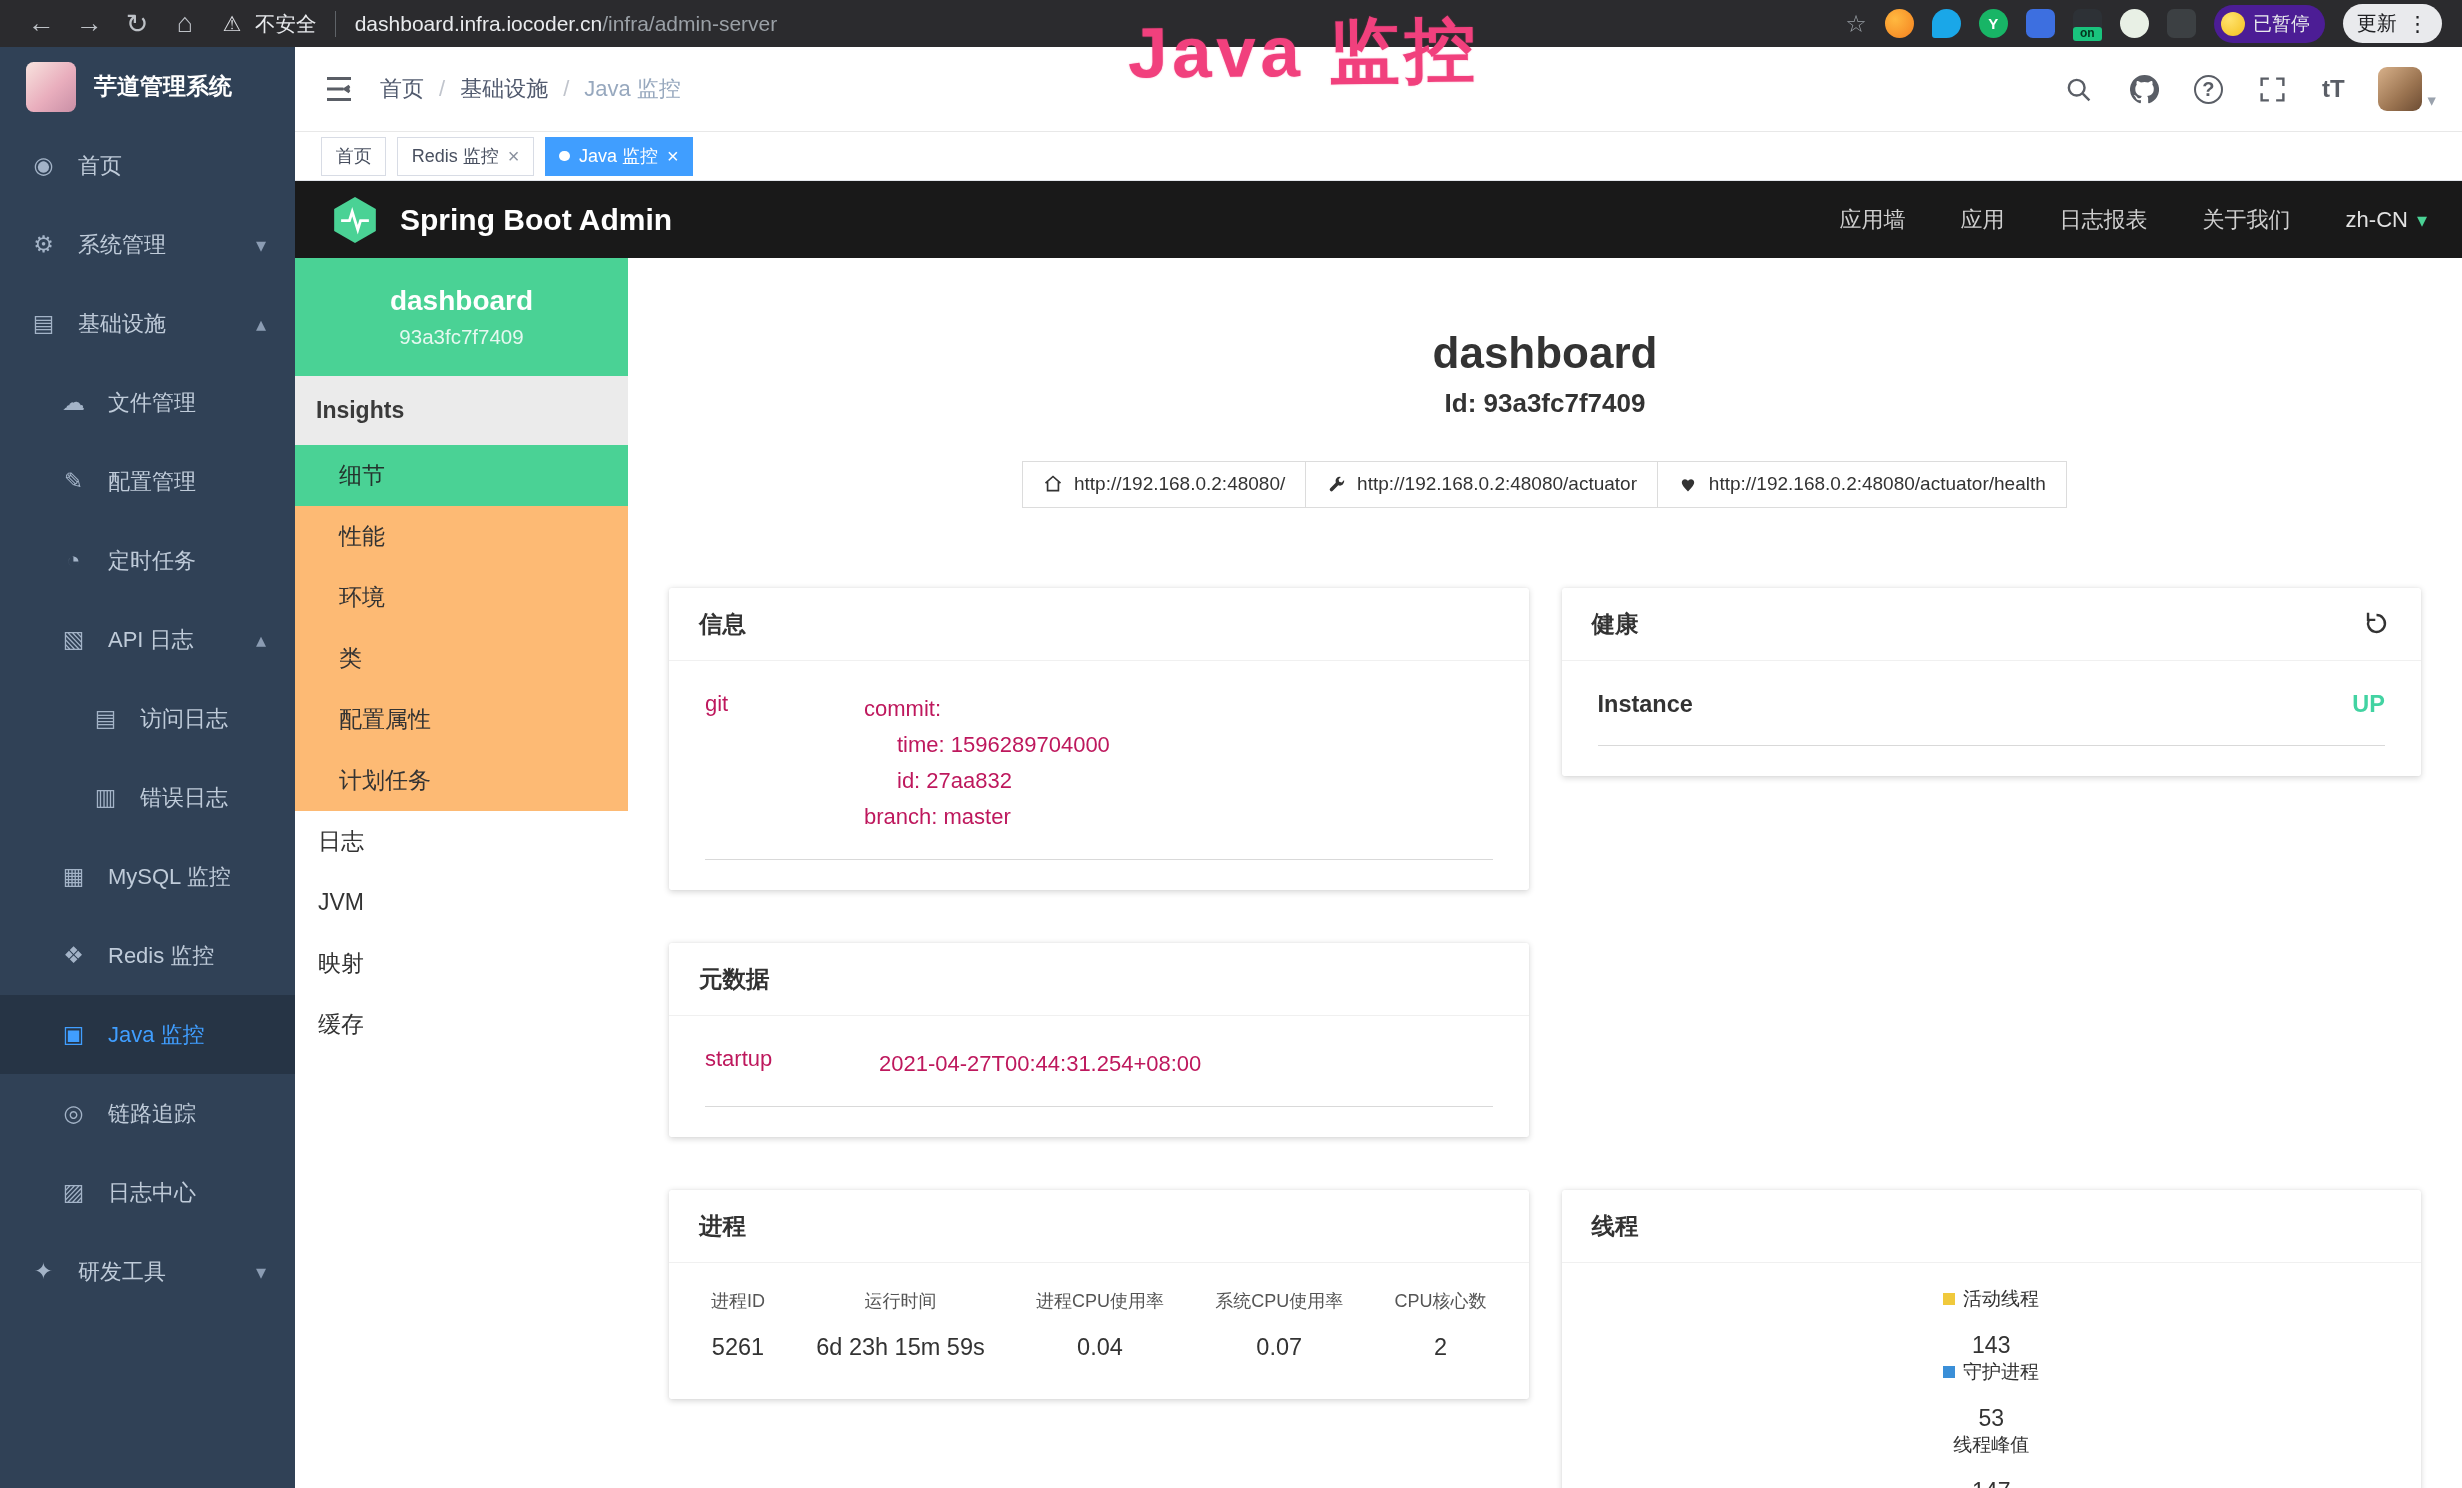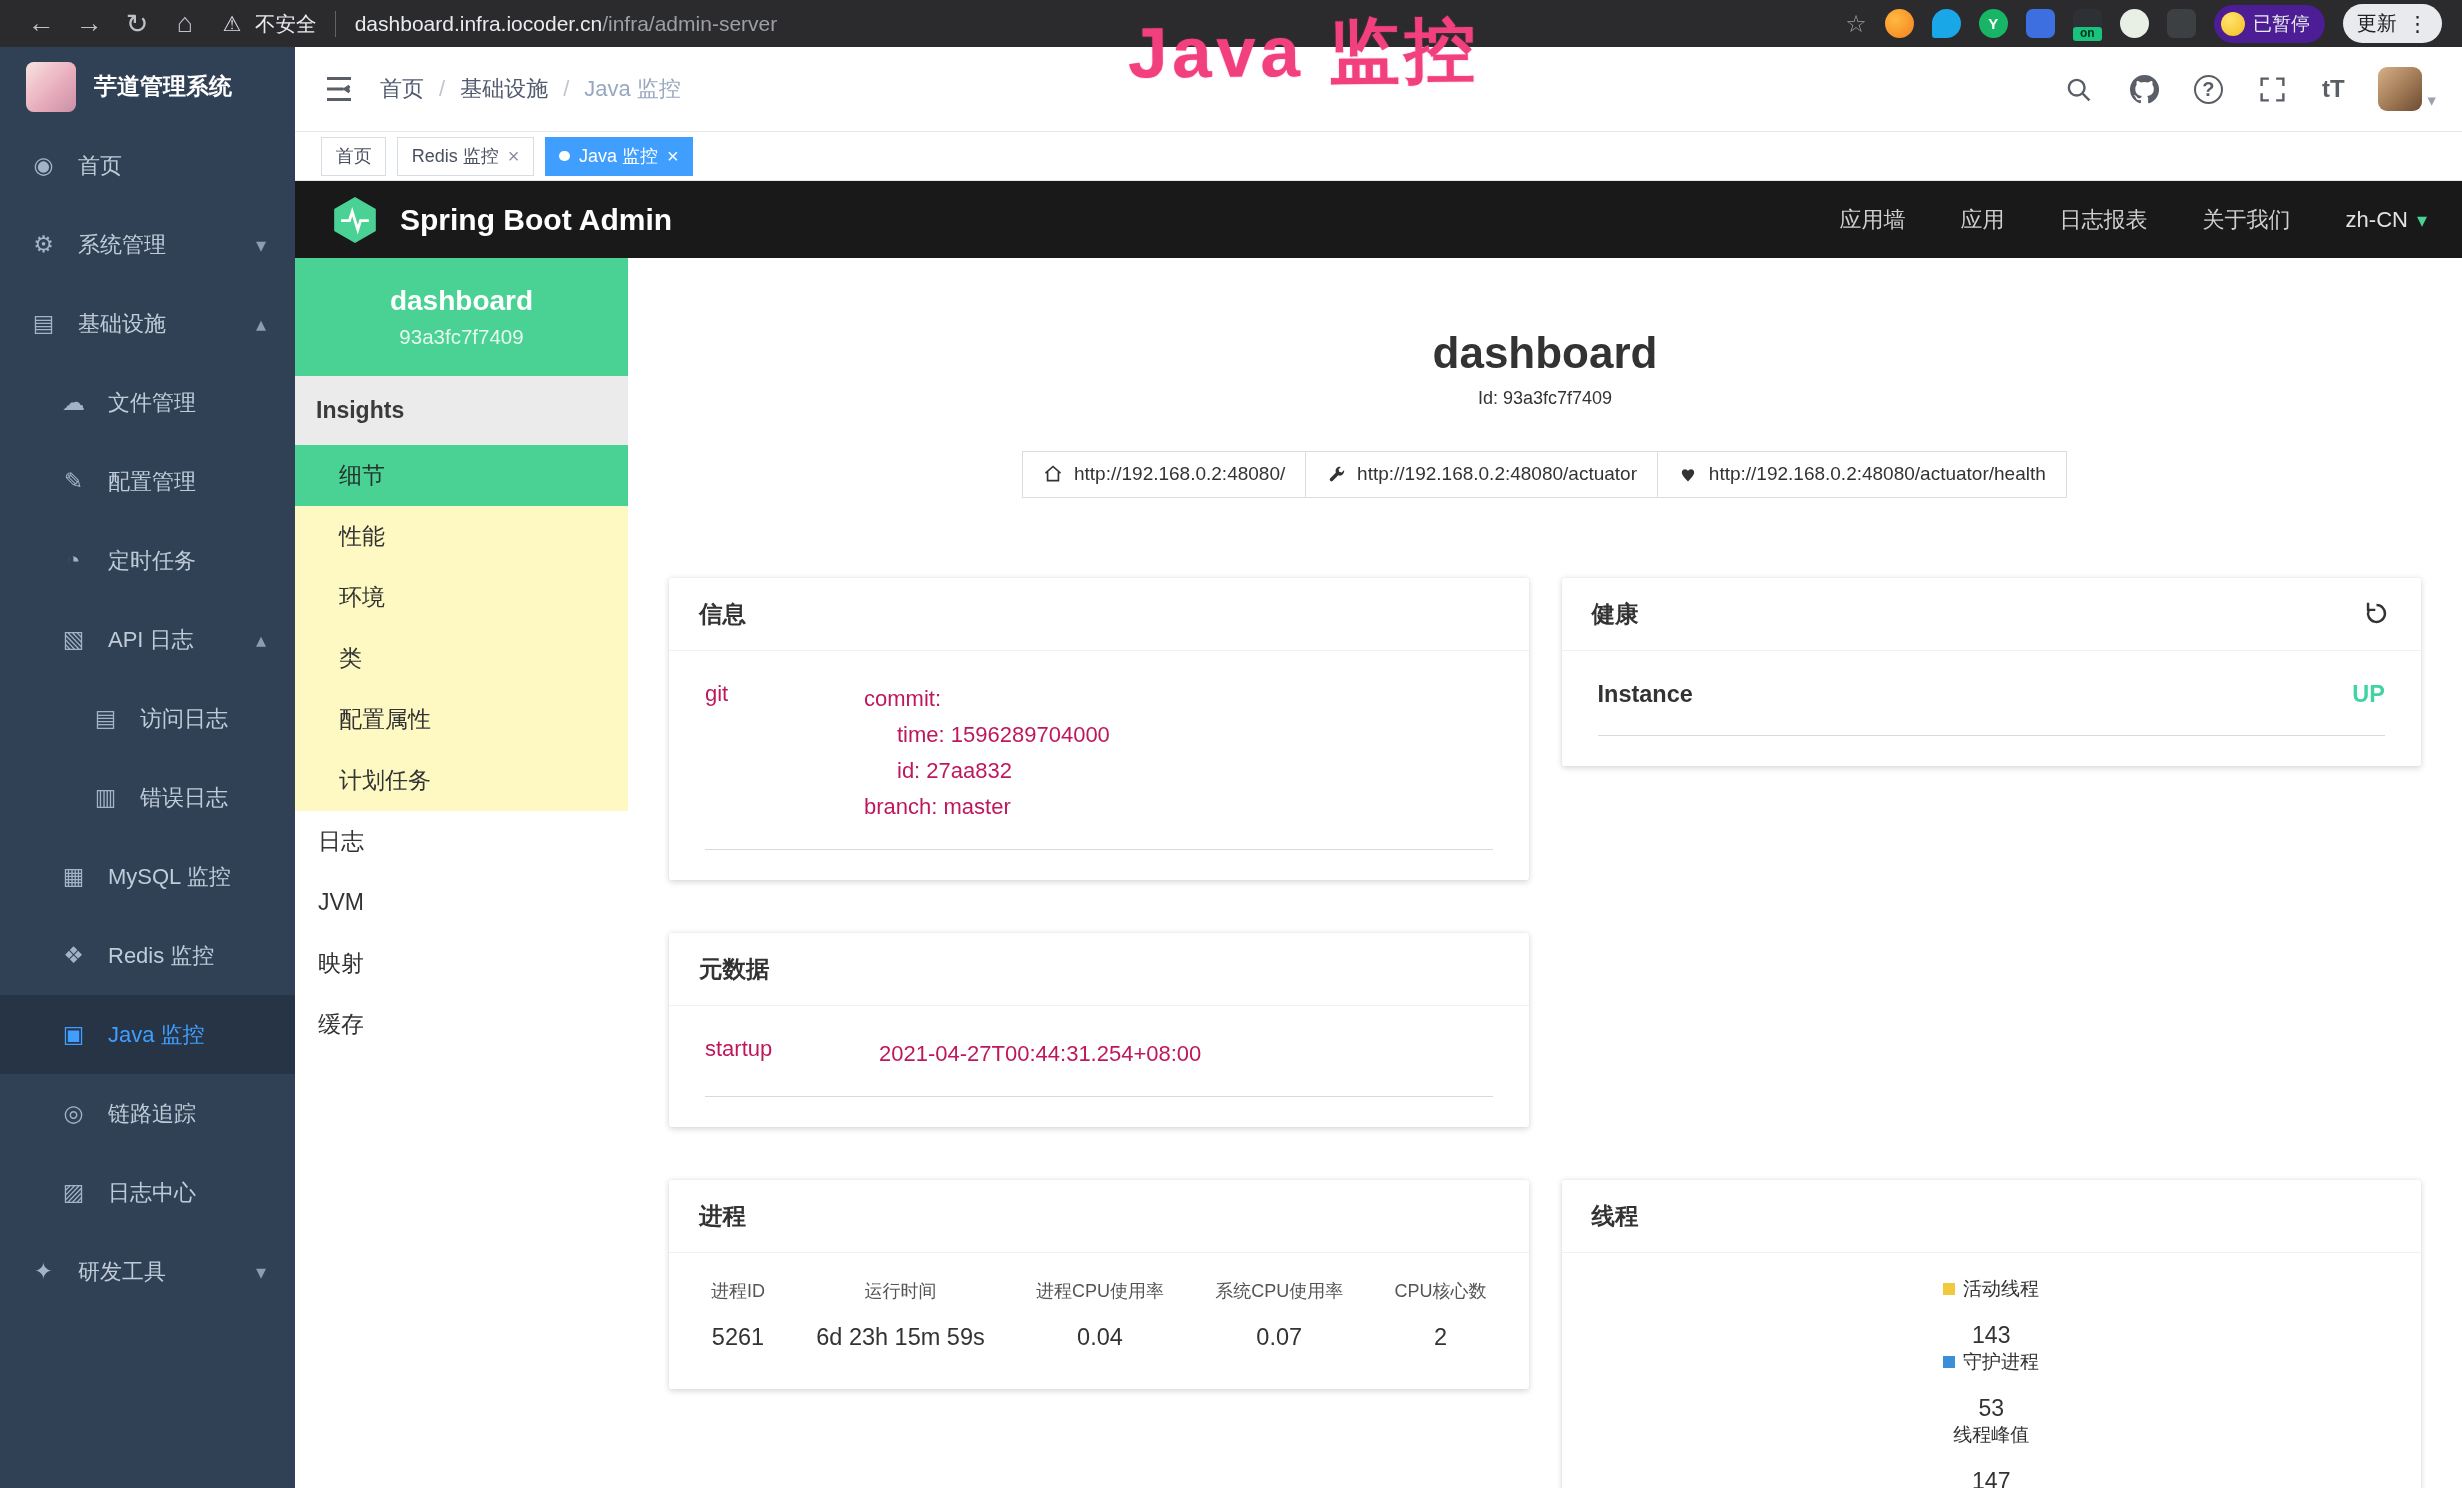--- a/index.html
+++ b/index.html
@@ -97,28 +97,28 @@
   .sba-lang .chev { color:#4ad295; font-size:20px; }
 
   .sba-body { flex:1; display:flex; min-height:0; }
   .sba-side { width:333px; flex:none; background:#fff; display:flex; flex-direction:column; }
   .inst-box { height:118px; background:#4ad295; color:#fff; display:flex; flex-direction:column;
               align-items:center; justify-content:center; gap:7.6px; }
   .inst-name { font-size:28px; font-weight:bold; }
   .inst-id { font-size:20.5px; opacity:.85; }
   .sba-group-label { background:#ebebeb; padding:21px 21px; font-size:23px; font-weight:bold; color:#3a3a3a; }
   .sba-item { height:61px; display:flex; align-items:center; font-size:23px; color:#333;
-              padding-left:44px; background:#fef9c3; cursor:pointer; }
+              padding-left:44px; background:#fdba74; cursor:pointer; }
   .sba-item.active { background:#4ad295; color:#24332d; }
   .sba-root-item { height:61px; display:flex; align-items:center; font-size:23px; color:#333;
                    padding-left:23px; background:#fff; cursor:pointer; }
 
   .sba-content { flex:1; min-width:0; overflow:hidden; background:#fff; padding:68px 41px 0 41px; }
   .page-title { text-align:center; font-size:44px; font-weight:bold; color:#333; line-height:53px; }
-  .page-id { text-align:center; font-size:18px; color:#333; margin-top:9px; }
+  .page-id { text-align:center; font-size:26px; color:#333; margin-top:9px;font-weight:bold; }
 
   .links-row { display:flex; justify-content:center; margin-top:42px; }
   .link-btn { display:flex; align-items:center; gap:10.6px; border:0.8px solid #dcdcdc; background:#fff;
               padding:11.4px 20px; font-size:19px; color:#333; margin-left:-0.8px; }
   .link-btn svg { width:20px; height:20px; flex:none; }
 
   .cards { display:grid; grid-template-columns:1fr 1fr; column-gap:33px; row-gap:53px;
            margin-top:80px; align-items:start; }
   .card { background:#fff; border-radius:2.3px; box-shadow:0 1.5px 6px rgba(0,0,0,.16), 0 0 1.5px rgba(0,0,0,.08); }
   .card-h { display:flex; align-items:center; justify-content:space-between; padding:20px 30px;

